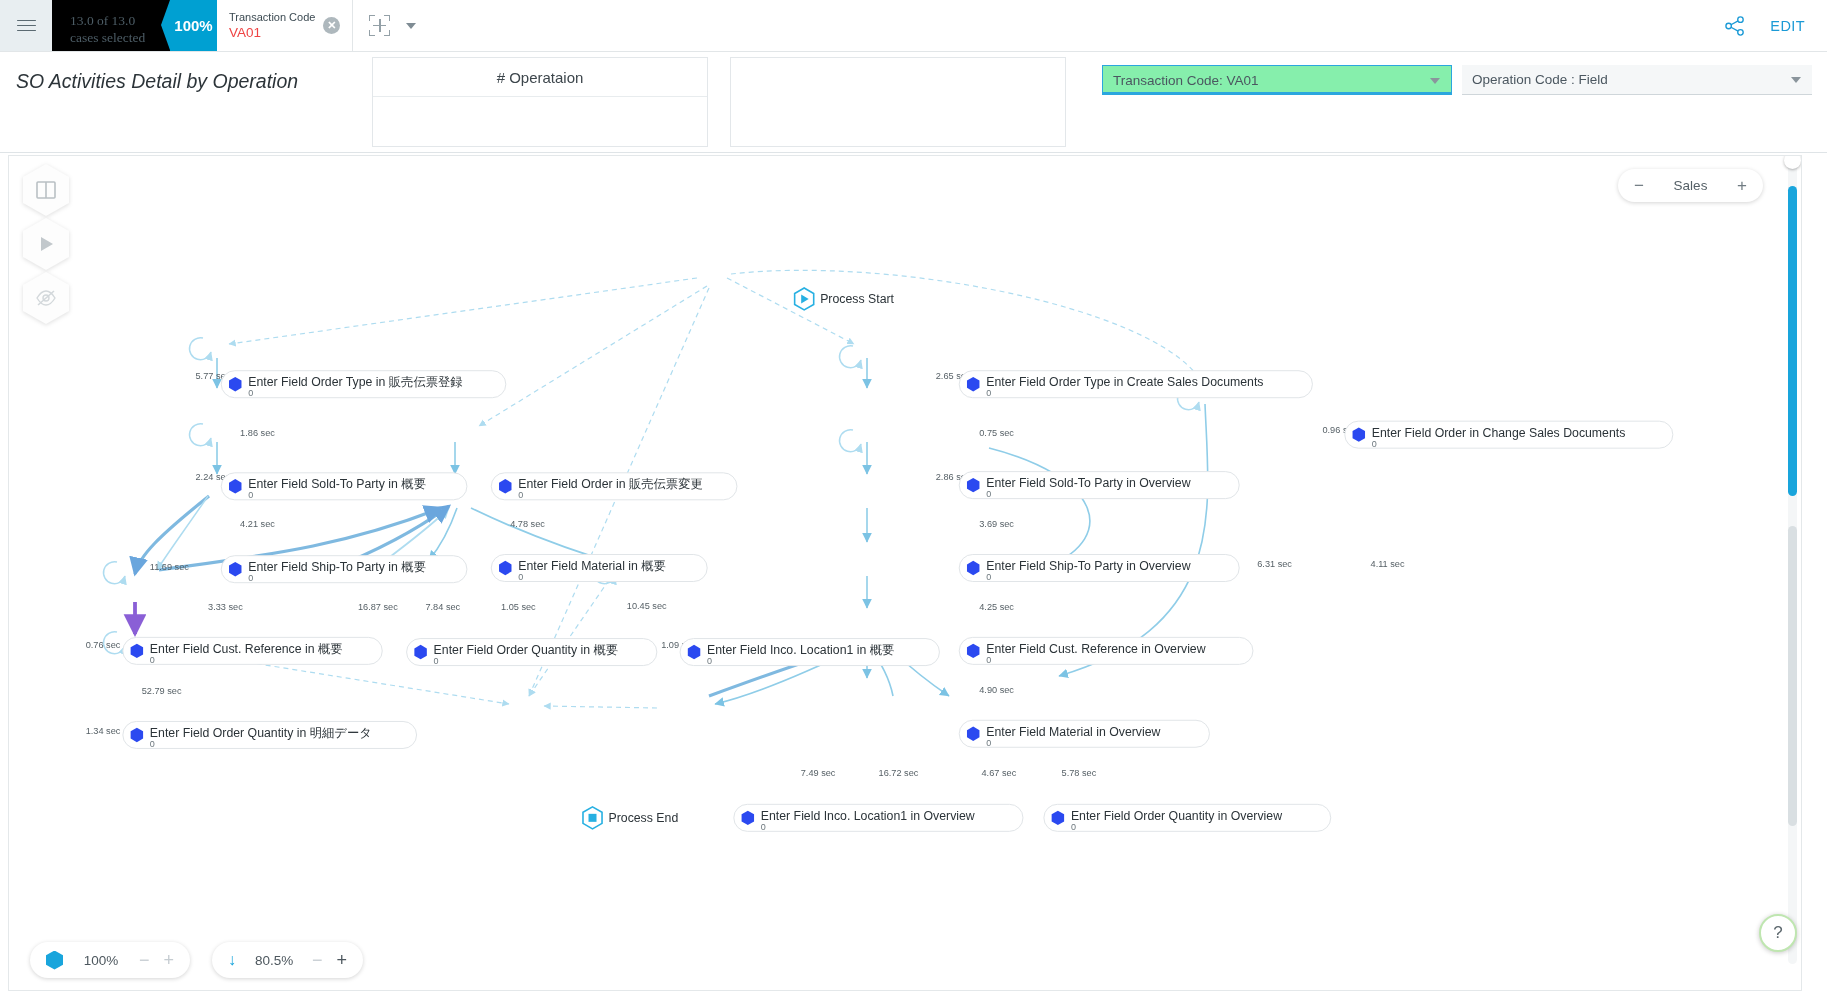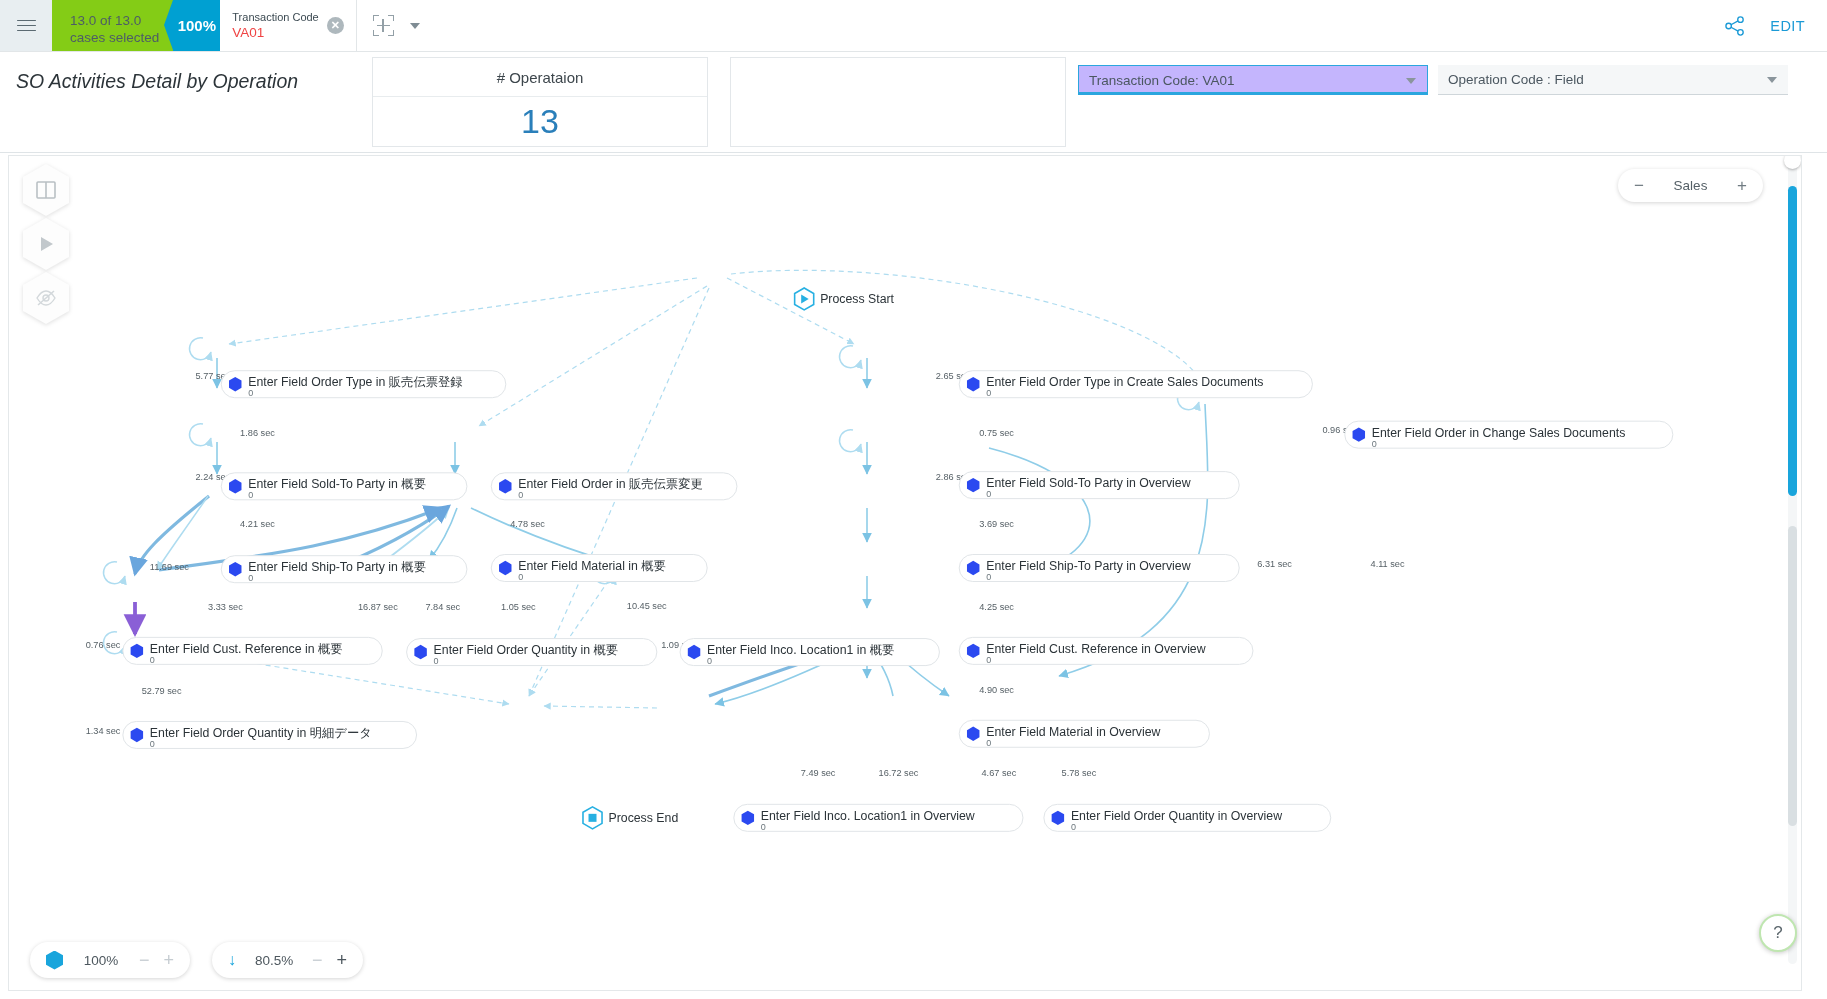--- a/index.html
+++ b/index.html
@@ -27,23 +27,24 @@
   .hamburger { width: 19px; height: 12px; position: relative; }
   .hamburger i {
     position: absolute; left: 0; width: 19px; height: 1.6px;
     background: #5b6a72; border-radius: 1px;
   }
   .hamburger i:nth-child(1){ top: 0; }
   .hamburger i:nth-child(2){ top: 5px; }
   .hamburger i:nth-child(3){ top: 10px; }
 
   .cases-cell {
-    background: #84cc16; padding: 7px 14px 0 18px; min-width: 118px;
+    background: #000000; padding: 7px 14px 0 18px; min-width: 118px;
     display: flex; flex-direction: column; justify-content: center;
     line-height: 1.28;
+    font-family: Liberation Serif, serif;
   }
   .cases-line1 { font-size: 13.5px; color: #4d5d66; }
   .cases-line2 { font-size: 13.5px; color: #4d5d66; }
 
   .pct-chip {
     background: #00a0d2; color: #fff; font-size: 15px; font-weight: bold;
     display: flex; align-items: center; justify-content: center;
     width: 47px; position: relative; height: 51px;
   }
   .pct-chip::before {
@@ -123,22 +124,23 @@
     font-size: 34px; color: #2a7fba; font-weight: 400;
   }
 
   .select-wrap { margin-left: 12px; margin-top: 13px; display: flex; gap: 10px; }
   .sel {
     width: 350px; height: 30px; background: #f5f7f8;
     display: flex; align-items: center; padding: 0 10px;
     font-size: 13.5px; color: #4b5760; position: relative; cursor: pointer;
   }
   .sel.focused {
-    background: #c4b5fd; border: 1px solid #2ba6de; border-bottom: none;
+    background: #86efac; border: 1px solid #2ba6de; border-bottom: none;
     box-shadow: inset 0 -3px 0 0 #2ba6de;
+    margin-left: 24px;
   }
   .sel .sel-caret {
     position: absolute; right: 11px; top: 12px;
     width: 0; height: 0; border-left: 5px solid transparent;
     border-right: 5px solid transparent; border-top: 6px solid #8a959c;
   }
   .sel.plain { border-bottom: 1px solid #cfd6da; }
 
   
   .canvas {
@@ -272,21 +274,20 @@
       </svg>
       <div class="edit-btn">EDIT</div>
     </div>
   </div>
 
   <div class="kpibar">
     <div class="page-title">SO Activities Detail by Operation</div>
 
     <div class="kpi-card">
       <div class="kpi-label"># Operataion</div>
-      <div class="kpi-value">13</div>
     </div>
     <div class="kpi-card">
     </div>
 
     <div class="select-wrap">
       <div class="sel focused">
         <span>Transaction Code: VA01</span>
         <span class="sel-caret"></span>
       </div>
       <div class="sel plain">

